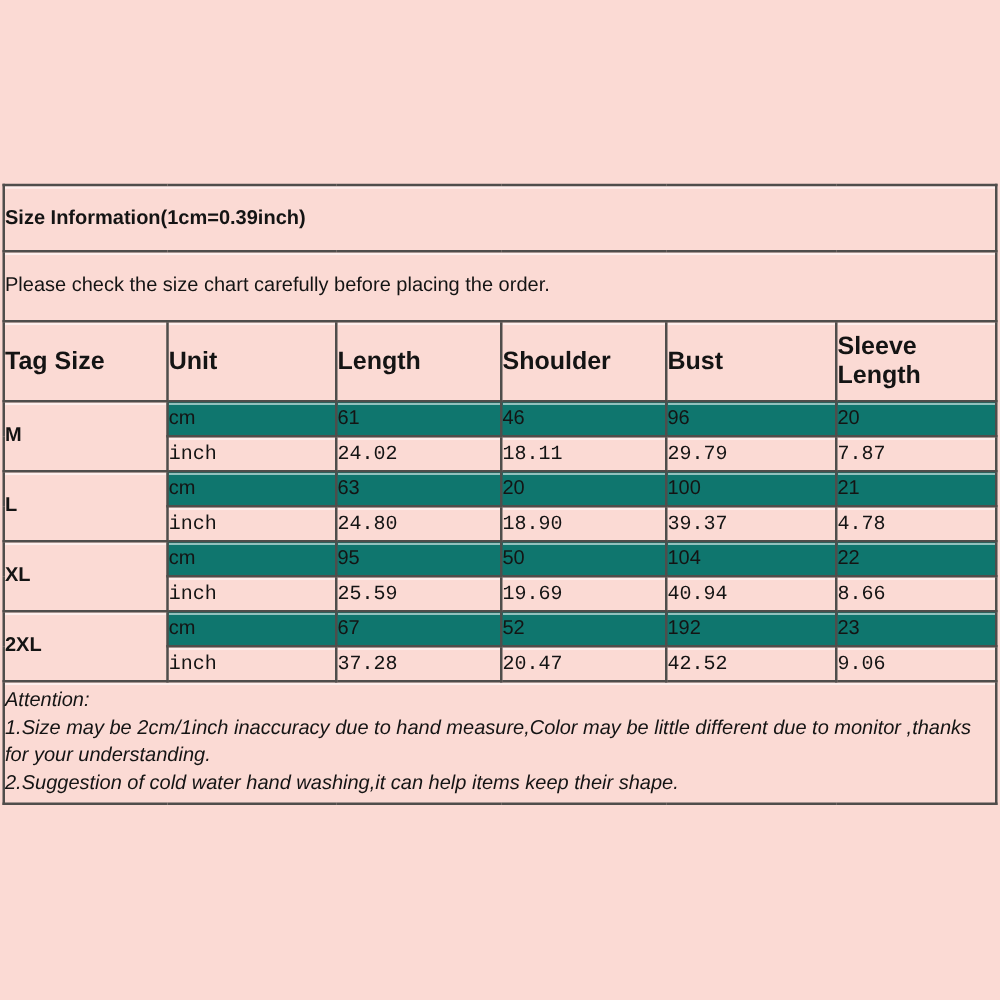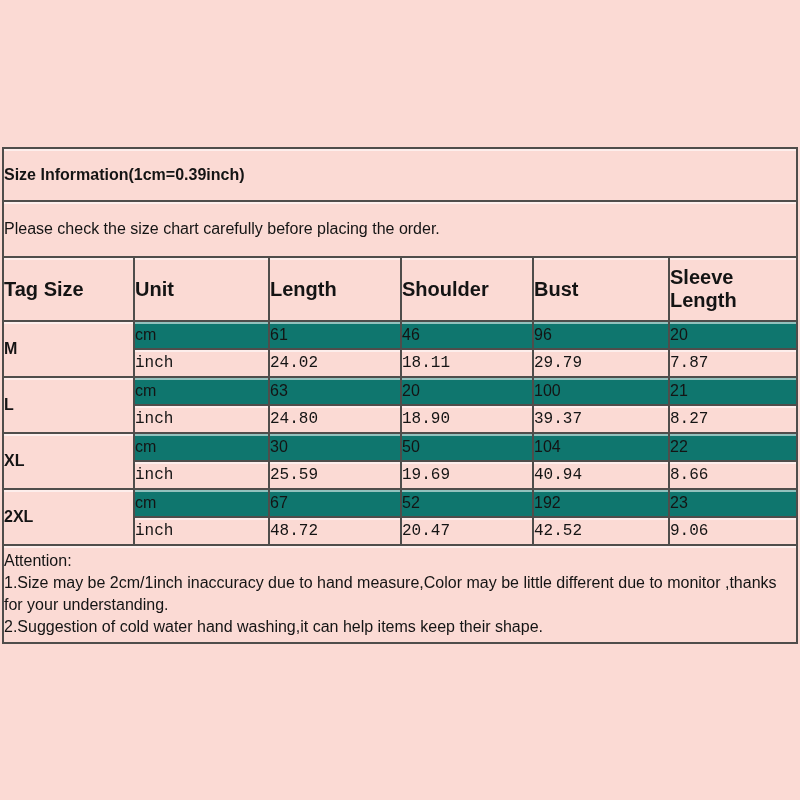--- a/index.html
+++ b/index.html
@@ -68,20 +68,21 @@
     height: 26px;
     font-family: Liberation Mono, monospace;
   }
   td.attention-cell {
     height: 96px;
     text-align: left;
     vertical-align: top;
     padding: 13px 6px 2px 5px;
     font-size: 16px;
     line-height: 22px;
+    font-style: italic;
   }
   td.attention-cell .att-line {
     white-space: normal;
   }
 </style>
 </head>
 <body>
 
 <div class="canvas">
   <table class="size-table">
@@ -134,27 +135,27 @@
       <td>63</td>
       <td>20</td>
       <td>100</td>
       <td>21</td>
     </tr>
     <tr class="inch-row">
       <td class="unit-cell">inch</td>
       <td>24.80</td>
       <td>18.90</td>
       <td>39.37</td>
-      <td>8.27</td>
+      <td>4.78</td>
     </tr>
 
     <tr class="cm-row">
       <th class="tag-cell" rowspan="2">XL</th>
       <td class="unit-cell">cm</td>
-      <td>30</td>
+      <td>95</td>
       <td>50</td>
       <td>104</td>
       <td>22</td>
     </tr>
     <tr class="inch-row">
       <td class="unit-cell">inch</td>
       <td>25.59</td>
       <td>19.69</td>
       <td>40.94</td>
       <td>8.66</td>
@@ -163,21 +164,21 @@
     <tr class="cm-row">
       <th class="tag-cell" rowspan="2">2XL</th>
       <td class="unit-cell">cm</td>
       <td>67</td>
       <td>52</td>
       <td>192</td>
       <td>23</td>
     </tr>
     <tr class="inch-row">
       <td class="unit-cell">inch</td>
-      <td>48.72</td>
+      <td>37.28</td>
       <td>20.47</td>
       <td>42.52</td>
       <td>9.06</td>
     </tr>
 
     <tr>
       <td colspan="6" class="attention-cell">
         <div class="att-line">Attention:</div>
         <div class="att-line">1.Size may be 2cm/1inch inaccuracy due to hand measure,Color may be little different due to monitor ,thanks for your understanding.</div>
         <div class="att-line">2.Suggestion of cold water hand washing,it can help items keep their shape.</div>

